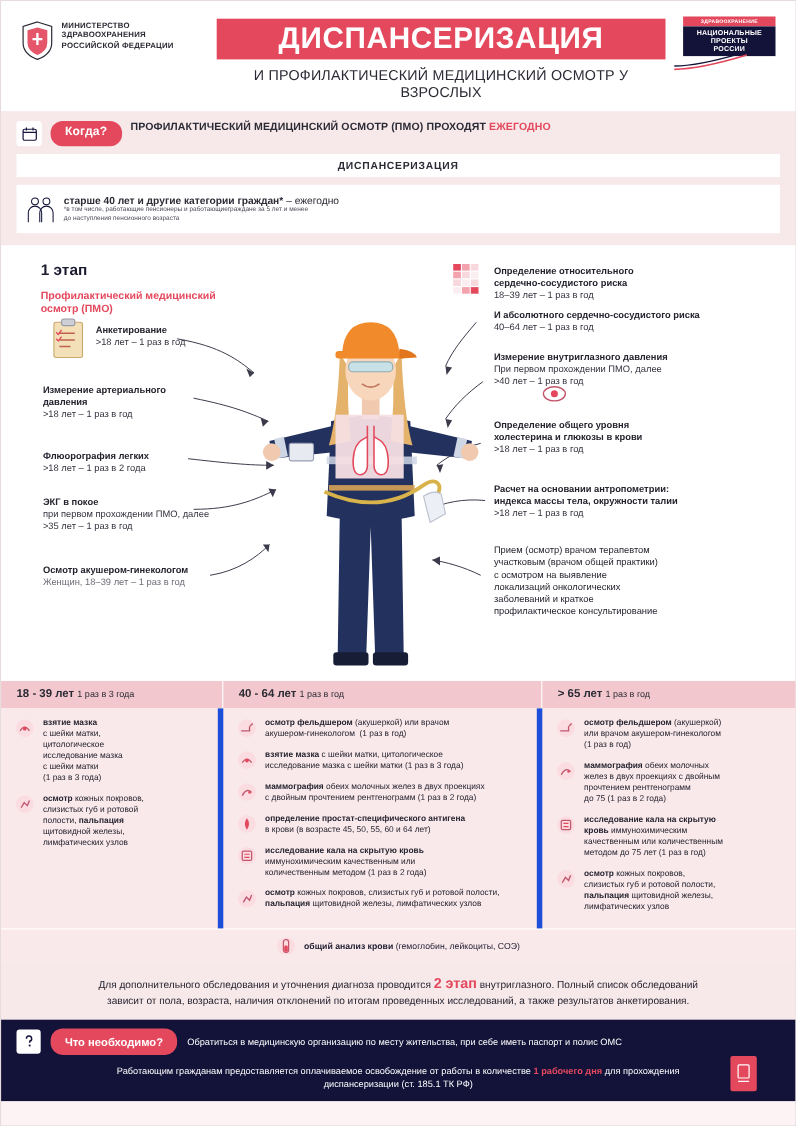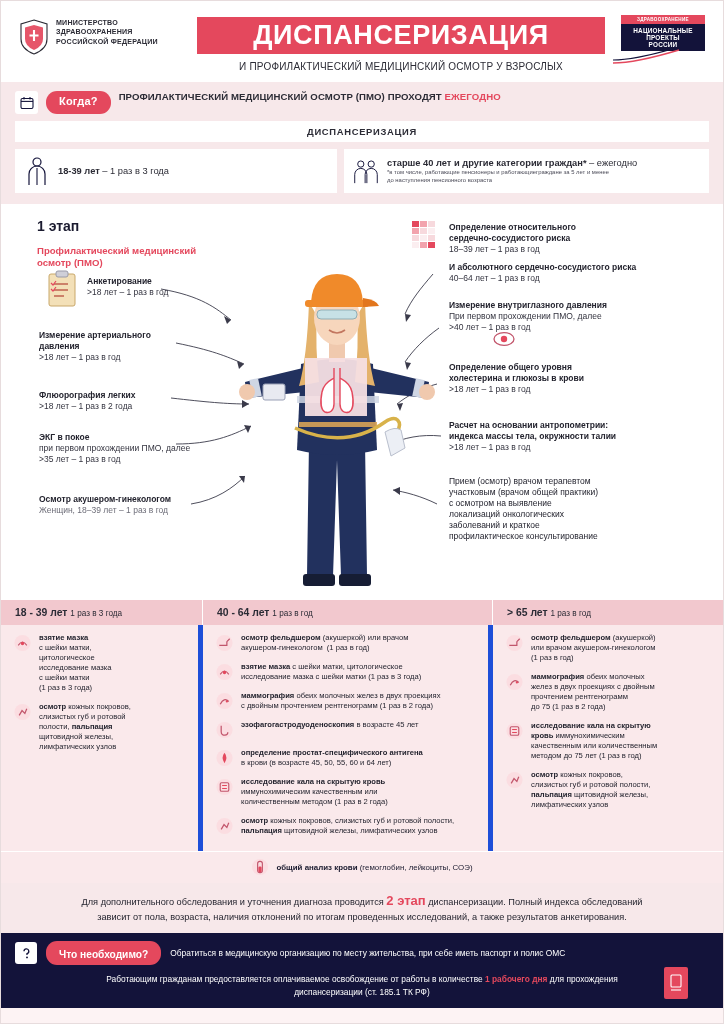--- a/index.html
+++ b/index.html
@@ -58,21 +58,21 @@
     background: #e4485d;
     color: #ffffff;
     font-size: 27px;
     font-weight: bold;
     letter-spacing: 0.6px;
     padding: 4px 10px 5px 10px;
     display: block;
     line-height: 1.04;
   }
   .sub-title {
-    font-size: 10px;
+    font-size: 13px;
     color: #2b2b35;
     letter-spacing: 0.2px;
     margin-top: 7px;
     text-transform: uppercase;
   }
   .natproj {
     width: 90px;
     flex: 0 0 90px;
     position: relative;
     height: 46px;
@@ -340,28 +340,20 @@
           <path d="M4 1 v2.6 M10 1 v2.6" stroke="#13133a" stroke-width="1.1"></path>
         </svg>
       </div>
       <div class="when-pill">Когда?</div>
       <div class="when-text"><span>ПРОФИЛАКТИЧЕСКИЙ  МЕДИЦИНСКИЙ ОСМОТР (ПМО) ПРОХОДЯТ </span><span class="red">ЕЖЕГОДНО</span></div>
     </div>
 
     <div class="disp-bar">ДИСПАНСЕРИЗАЦИЯ</div>
 
     <div class="age-row">
-      <div class="age-card a">
-        <svg class="age-fig" viewBox="0 0 26 30">
-          <circle cx="13" cy="6" r="4" fill="none" stroke="#13133a" stroke-width="1.2"></circle>
-          <path d="M5 29 v-11 a8 8 0 0 1 16 0 v11" fill="none" stroke="#13133a" stroke-width="1.2"></path>
-          <path d="M13 12 v17" stroke="#13133a" stroke-width="1.1"></path>
-        </svg>
-        <div class="age-label"><b>18-39 лет</b><span> – 1 раз в 3 года</span></div>
-      </div>
       <div class="age-card b">
         <svg class="age-fig" viewBox="0 0 30 30">
           <circle cx="9" cy="7" r="3.6" fill="none" stroke="#13133a" stroke-width="1.1"></circle>
           <circle cx="21" cy="7" r="3.6" fill="none" stroke="#13133a" stroke-width="1.1"></circle>
           <path d="M2 29 v-10 a7 7 0 0 1 14 0 v10" fill="none" stroke="#13133a" stroke-width="1.1"></path>
           <path d="M14 29 v-10 a7 7 0 0 1 14 0 v10" fill="none" stroke="#13133a" stroke-width="1.1"></path>
         </svg>
         <div>
           <div class="age-label"><b>старше 40 лет и другие категории граждан*</b><span> – ежегодно</span></div>
           <div class="age-note" style="white-space:pre-line">*в том числе, работающие пенсионеры и работающиеграждане за 5 лет и менее
@@ -588,27 +580,20 @@
         <svg class="cb-ic" viewBox="0 0 19 19">
             <circle cx="9.5" cy="9.5" r="8.5" fill="#fbdde1"></circle>
             <path d="M5 13 q4 -8 9 -3" stroke="#c2566c" stroke-width="1.3" fill="none"></path>
             <circle cx="12" cy="10" r="1.2" fill="#e4485d"></circle>
           </svg>
         <div class="cb-tx"><b>маммография</b> обеих молочных желез в двух проекциях<br>с двойным прочтением рентгенограмм (1 раз в 2 года)</div>
       </div>
       <div class="cb-item">
         <svg class="cb-ic" viewBox="0 0 19 19">
             <circle cx="9.5" cy="9.5" r="8.5" fill="#fbdde1"></circle>
-            <path d="M6 5 v6 q0 4 4 4 q3 0 3 -3" stroke="#c2566c" stroke-width="1.3" fill="none"></path>
-          </svg>
-        <div class="cb-tx"><b>эзофагогастродуоденоскопия</b> в возрасте 45 лет</div>
-      </div>
-      <div class="cb-item">
-        <svg class="cb-ic" viewBox="0 0 19 19">
-            <circle cx="9.5" cy="9.5" r="8.5" fill="#fbdde1"></circle>
             <path d="M9.5 4 q4 5 0 11 q-4 -6 0 -11" fill="#e4485d"></path>
           </svg>
         <div class="cb-tx"><b>определение простат-специфического антигена</b><br>в крови (в возрасте 45, 50, 55, 60 и 64 лет)</div>
       </div>
       <div class="cb-item">
         <svg class="cb-ic" viewBox="0 0 19 19">
             <circle cx="9.5" cy="9.5" r="8.5" fill="#fbdde1"></circle>
             <rect x="5" y="5" width="9" height="9" rx="1.4" fill="none" stroke="#c2566c" stroke-width="1.2"></rect>
             <path d="M7 8 h5 M7 11 h5" stroke="#e4485d" stroke-width="1.1"></path>
           </svg>
@@ -660,21 +645,21 @@
   <div class="blood-row">
     <svg width="18" height="18" viewBox="0 0 19 19">
       <circle cx="9.5" cy="9.5" r="8.5" fill="#fbdde1"></circle>
       <rect x="7" y="3.5" width="5" height="12" rx="2.2" fill="none" stroke="#c2566c" stroke-width="1.2"></rect>
       <rect x="7.8" y="9" width="3.4" height="6" rx="1.4" fill="#e4485d"></rect>
     </svg>
     <div class="blood-tx"><b>общий анализ крови</b> (гемоглобин, лейкоциты, СОЭ)</div>
   </div>
 
   <div class="stage2">
-    <span>Для дополнительного обследования и уточнения диагноза проводится </span><span class="big">2 этап</span><span> диспансеризации. Полный индекса обследований</span><br>
+    <span>Для дополнительного обследования и уточнения диагноза проводится </span><span class="big">2 этап</span><span> внутриглазного. Полный список обследований</span><br>
     <span>зависит от пола, возраста, наличия отклонений по итогам проведенных исследований, а также результатов анкетирования.</span>
   </div>
 
   <div class="need-wrap">
     <div class="need-row">
       <div class="need-ic">
         <svg width="13" height="13" viewBox="0 0 13 13">
           <path d="M4 4.3 a2.4 2.4 0 1 1 3 2.3 v1.4" stroke="#13133a" stroke-width="1.3" fill="none"></path>
           <circle cx="7" cy="10.4" r="0.95" fill="#13133a"></circle>
         </svg>

